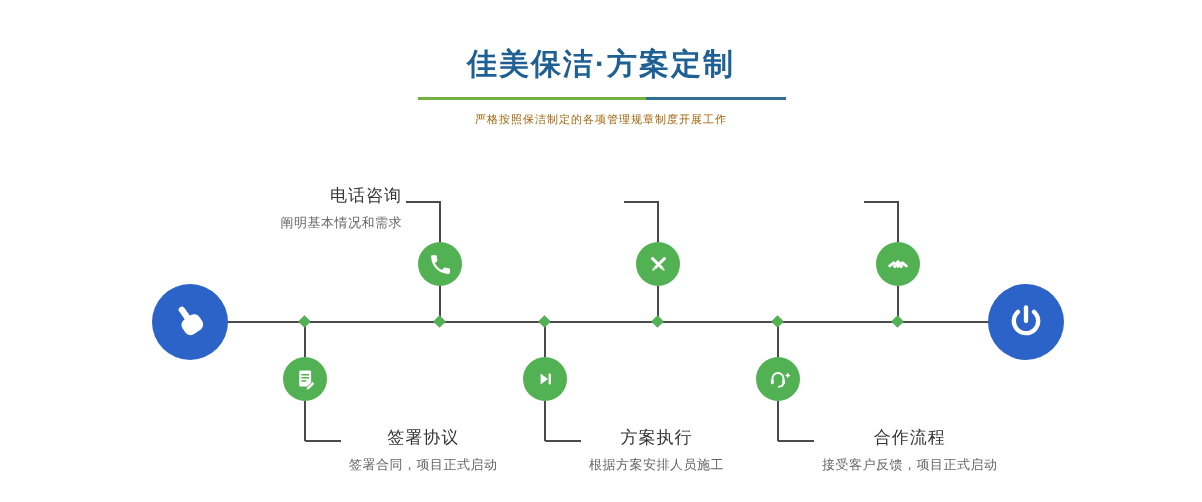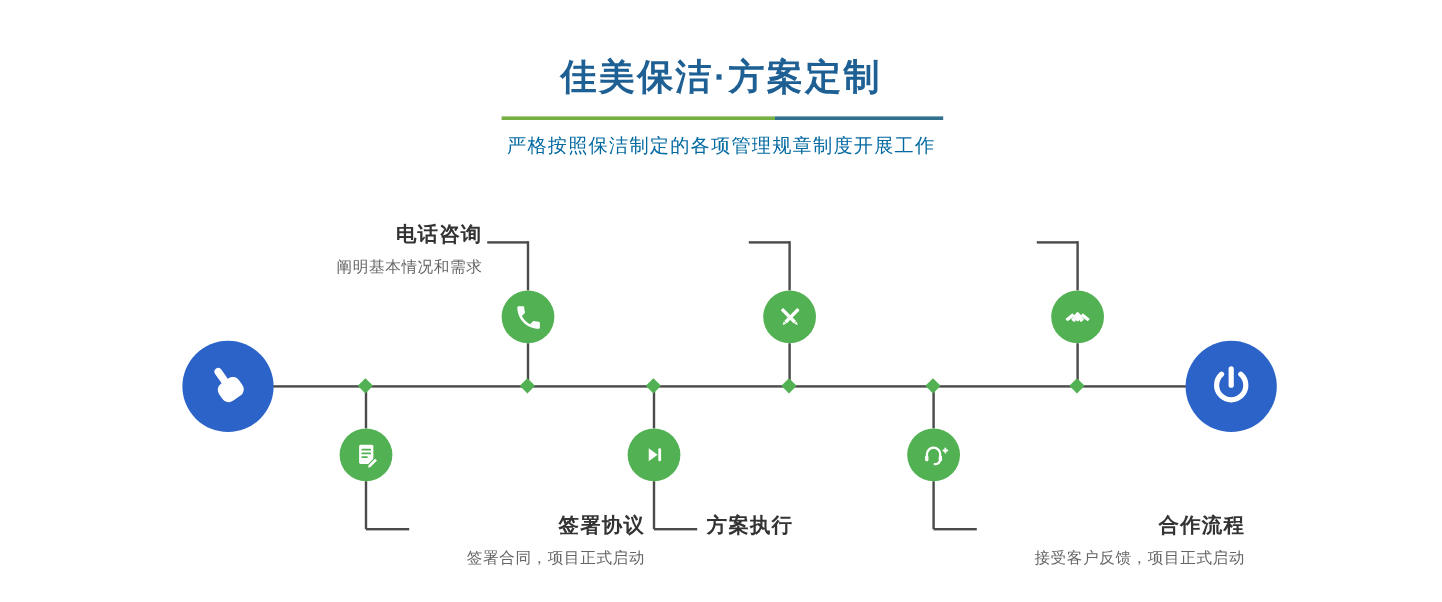--- a/index.html
+++ b/index.html
@@ -14,42 +14,42 @@
   }
   *{box-sizing:border-box;}
   body{margin:0;background:#ffffff;font-family:"Liberation Sans","DejaVu Sans",sans-serif;}
   .canvas{position:relative;width:1202px;height:502px;background:#ffffff;overflow:hidden;}
 
   .title{position:absolute;top:44px;left:0;width:100%;margin:0;text-align:center;
          font-size:30px;font-weight:bold;color:var(--title-blue);letter-spacing:2px;}
   .divider{position:absolute;top:97px;left:418px;width:368px;height:3px;
          background:linear-gradient(90deg,var(--divider-green) 0%,var(--divider-green) 62%,var(--divider-blue) 62%,var(--divider-blue) 100%);}
   .subtitle{position:absolute;top:112px;left:0;width:100%;text-align:center;
-         font-size:16px;color:#0369a1;letter-spacing:1px;}
+         font-size:11px;color:#a16207;letter-spacing:1px;}
 
   .main-line{position:absolute;top:321px;left:190px;width:836px;height:2px;background:var(--line-dark);}
 
   .conn{position:absolute;background:var(--line-dark);}
   .conn.h{height:2px;}
   .conn.v{width:2px;}
 
   .diamond{position:absolute;top:317px;width:9px;height:9px;background:var(--accent-green);transform:rotate(45deg);}
 
   .big-circle{position:absolute;width:76px;height:76px;border-radius:50%;background:var(--accent-blue);
          display:flex;align-items:center;justify-content:center;}
   .node{position:absolute;width:44px;height:44px;border-radius:50%;background:var(--accent-green);
          display:flex;align-items:center;justify-content:center;}
   svg{overflow:visible;display:block;}
   .cut{stroke:var(--accent-green);}
 
   .lbl{position:absolute;white-space:nowrap;}
-  .lbl .t{font-size:17px;font-weight:bold;color:var(--text-dark);letter-spacing:1px;}
-  .lbl .d{font-size:13px;color:var(--text-gray);margin-top:7px;letter-spacing:0.5px;margin-left:40px;}
+  .lbl .t{font-size:17px;font-weight:normal;color:var(--text-dark);letter-spacing:1px;}
+  .lbl .d{font-size:13px;color:var(--text-gray);margin-top:7px;letter-spacing:0.5px;}
   .lbl.top{text-align:right;}
-  .lbl.bottom{text-align:right;}
+  .lbl.bottom{text-align:center;}
 </style>
 </head>
 <body>
 
 <div class="canvas">
 
   <h1 class="title">佳美保洁·方案定制</h1>
   <div class="divider"></div>
   <div class="subtitle">严格按照保洁制定的各项管理规章制度开展工作</div>
 
@@ -163,20 +163,21 @@
   <div class="node" style="left:523px;top:357px;">
     <span>
       <svg viewBox="0 0 24 24" width="24" height="24">
         <path d="M7.6 6.6 L15 12 L7.6 17.4 Z" fill="#fff"></path>
         <rect x="15.6" y="6.6" width="2.3" height="10.8" rx="1" fill="#fff"></rect>
       </svg>
     </span>
   </div>
   <div class="lbl bottom" style="left:589px;top:426px;">
     <div class="t">方案执行</div>
+    <div class="d">根据方案安排人员施工</div>
   </div>
 
   <div class="conn v" style="left:777px;top:322px;height:35px;"></div>
   <div class="conn v" style="left:777px;top:401px;height:40px;"></div>
   <div class="conn h" style="left:778px;top:440px;width:36px;"></div>
   <div class="diamond" style="left:773px;"></div>
   <div class="node" style="left:756px;top:357px;">
     <span>
       <svg viewBox="0 0 24 24" width="25" height="25">
         <g fill="none" stroke="#fff" stroke-width="1.8" stroke-linecap="round">

